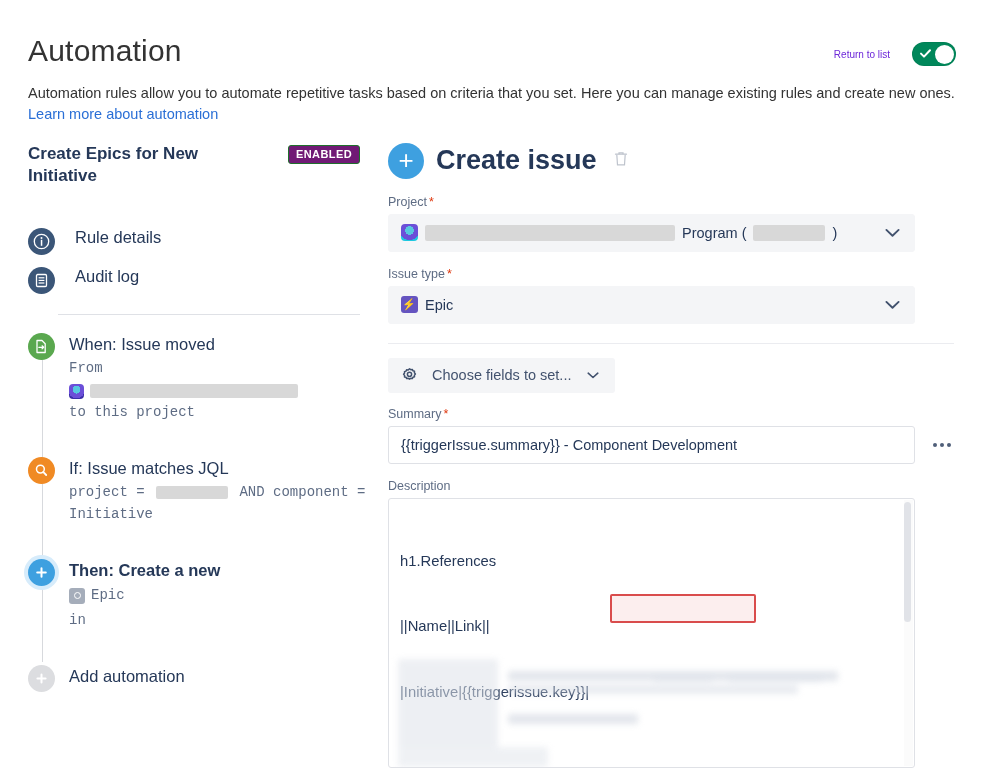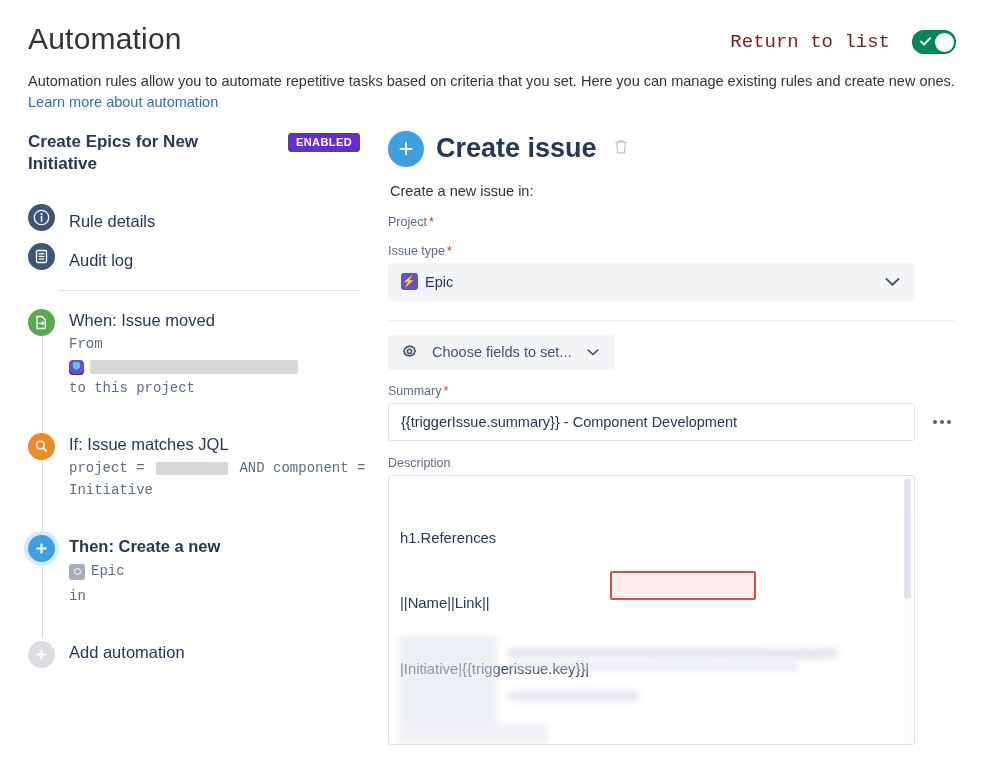--- a/index.html
+++ b/index.html
@@ -11,59 +11,59 @@
     color: #172b4d;
     overflow: hidden;
     position: relative;
   }
   .page { position:relative; width:999px; height:781px; padding: 22px 24px 0 28px; }
 
   
   .hdr { position:relative; }
   .hdr-title {
     font-size: 30px; font-weight: 400; color: #333333;
-    letter-spacing: .2px; line-height: 1.15; margin: 0 0 14px 0;
+    letter-spacing: .2px; line-height: 1.15; margin: 12px 0 14px 0;
   }
   .hdr-right {
     position:absolute; top: 8px; right: 19px;
     display:flex; align-items:center; gap: 22px;
   }
-  .return-link { color:#7f1d1d; font-size:19px; text-decoration:none; cursor:pointer;font-family:Liberation Mono, monospace; }
+  .return-link { color:#6d28d9; font-size:10px; text-decoration:none; cursor:pointer; }
   .toggle {
     width: 44px; height: 24px; border-radius: 13px; background:#00875A;
     display:flex; align-items:center; position:relative; cursor:pointer;
     box-shadow: 0 0 0 1px rgba(0,0,0,.05) inset;
   }
   .toggle .knob {
     width:19px; height:19px; border-radius:50%; background:#fff;
     position:absolute; right: 2.5px; top: 2.5px;
   }
   .toggle .chk { position:absolute; left:7px; top:5px; }
   .hdr-desc { font-size:14.5px; color:#333; line-height:1.45; margin:0; }
   .hdr-link { display:inline-block; color:#2a6fd6; font-size:14.5px; text-decoration:none; cursor:pointer; margin-top:2px; }
 
   
   .body { display:flex; margin-top: 20px; }
   .sidebar { width: 340px; flex: 0 0 340px; position:relative; }
   .main { flex:1; padding-left: 20px; position:relative; }
 
   
-  .rule-head { position:relative; padding-right: 96px; margin-bottom: 22px; }
+  .rule-head { position:relative; padding-right: 96px; margin-bottom: 34px; }
   .rule-name {
     font-size: 17px; font-weight: 700; color:#253858; line-height:1.35;
     max-width: 200px;
   }
   .badge {
     position:absolute; top: 2px; right: 8px;
-    background:#6d28d9; color:#fff; font-size:11px; font-weight:700;
+    background:#701a75; color:#fff; font-size:11px; font-weight:700;
     letter-spacing:.4px; padding: 2px 7px 3px; border-radius:3px;
     border: 1px solid #1f6f2c;
   }
   .nav-item {
-    display:flex; align-items:flex-end; gap: 14px;
+    display:flex; align-items:flex-start; gap: 20px;
     padding: 6px 0; cursor:pointer;
   }
   .nav-item .label { font-size: 16.5px; color:#253858; }
   .circ { width:27px; height:27px; border-radius:50%; flex:0 0 27px;
           display:flex; align-items:center; justify-content:center; }
   .circ-navy { background:#3b5678; }
   .divider { height:1px; background:#dfe1e6; margin: 14px 8px 0 30px; }
 
   
   .flow { position:relative; margin-top: 18px; }
@@ -302,26 +302,37 @@
         <span class="main-title">Create issue</span>
         <span class="trash">
           <svg width="16" height="17" viewBox="0 0 16 17">
             <path d="M2.5 4.2h11" stroke="#8993a4" stroke-width="1.2" stroke-linecap="round"></path>
             <path d="M6 4.2V2.8h4v1.4" fill="none" stroke="#8993a4" stroke-width="1.2"></path>
             <path d="M3.8 4.6l.7 10.3h7l.7-10.3" fill="none" stroke="#8993a4" stroke-width="1.2"></path>
           </svg>
         </span>
       </div>
 
-      <p class="lede">Create a new issue in:</p>
 
       
       <div class="field">
         <div class="field-label">
           <span>Project</span><span class="req">*</span>
+        </div>
+        <div class="select">
+          <span class="val">
+            <span class="avatar-md"></span>
+            <span class="redact" style="width:250px;height:16px;"></span>
+            <span>Program (</span>
+            <span class="redact" style="width:72px;height:16px;"></span>
+            <span>)</span>
+          </span>
+          <svg class="chev" width="15" height="9" viewBox="0 0 15 9">
+            <path d="M1.4 1.4 7.5 7.2 13.6 1.4" fill="none" stroke="#42526e" stroke-width="1.9" stroke-linecap="round" stroke-linejoin="round"></path>
+          </svg>
         </div>
       </div>
 
       
       <div class="field">
         <div class="field-label">
           <span>Issue type</span><span class="req">*</span>
         </div>
         <div class="select">
           <span class="val">

